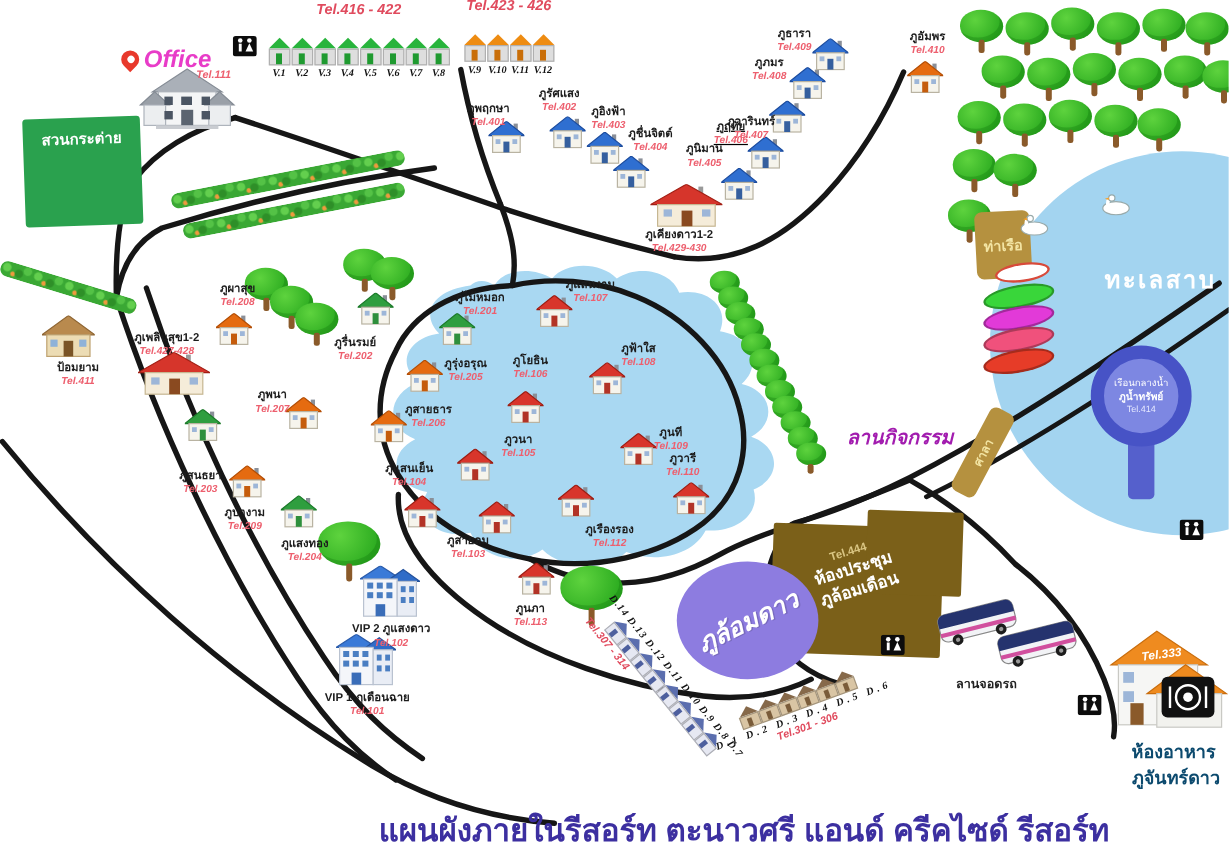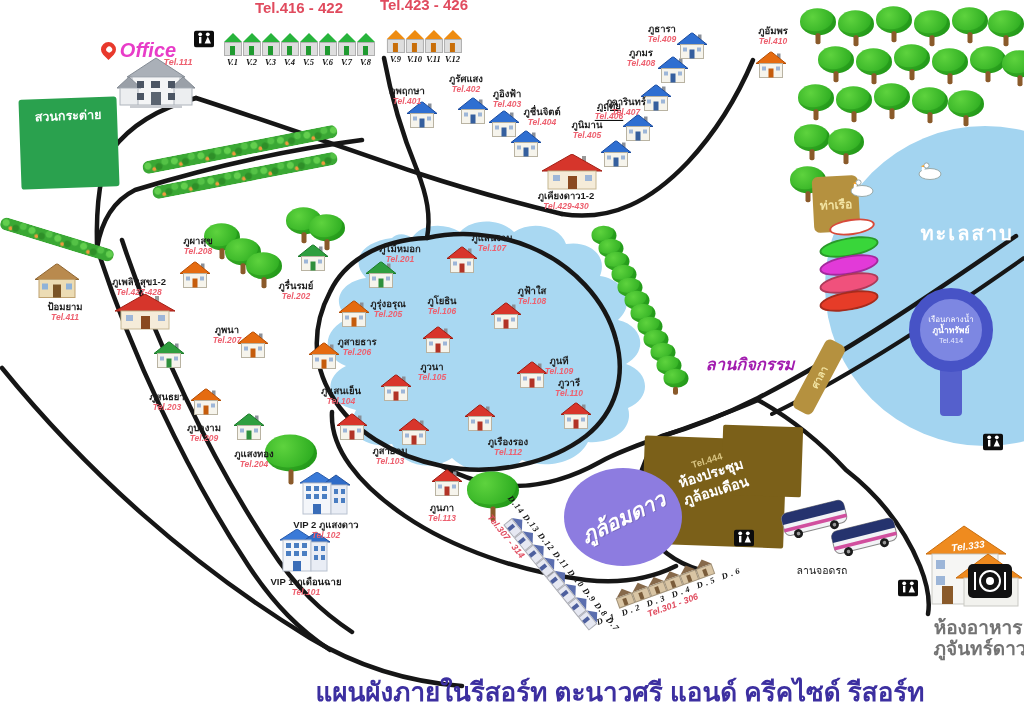--- a/index.html
+++ b/index.html
@@ -22,21 +22,21 @@
   .teltxt{color:#ed5f6e;font-weight:bold;font-style:italic;font-size:9px;white-space:nowrap;z-index:25;}
   
   .rgarden{position:absolute;left:20px;top:98px;width:98px;height:90px;background:#2aa14e;
            border-radius:3px;transform:rotate(-2deg);z-index:10;}
   .rgarden .txt{position:absolute;top:8px;left:0;right:0;text-align:center;color:#fff;
                 font-weight:bold;font-size:12.5px;}
   .rab{position:absolute;width:7px;height:5px;background:#fff;border-radius:50%;}
   .hen{background:#e2932f;}
   
   .vrow{position:absolute;display:flex;flex-direction:column;align-items:center;z-index:20;}
-  .vr-tel{font-size:15px;color:#e04b5e;font-weight:bold;margin-bottom:17px;}
+  .vr-tel{font-size:12px;color:#e04b5e;font-weight:bold;font-style:italic;margin-bottom:17px;}
   .vr-units{display:flex;}
   .vunit{display:flex;flex-direction:column;align-items:center;width:19px;}
   .vroof{width:0;height:0;border-left:9.5px solid transparent;border-right:9.5px solid transparent;}
   .vbody{width:16px;height:12px;background:#dedede;border:1px solid #b0b0b0;position:relative;}
   .vbody::after{content:"";position:absolute;left:5px;top:3px;width:5px;height:9px;background:var(--dc);}
   .vlab{font-family:"Liberation Serif",serif;font-style:italic;font-weight:bold;font-size:8.5px;
         margin-top:1px;color:#111;}
   
   .drow{position:absolute;display:flex;flex-direction:column;align-items:center;z-index:20;}
   .d-units{font-family:"Liberation Serif",serif;font-style:italic;font-weight:bold;font-size:8.5px;
@@ -45,21 +45,21 @@
   .dseg{display:flex;flex-direction:column;align-items:center;width:17px;}
   .droof{width:0;height:0;border-left:8.5px solid transparent;border-right:8.5px solid transparent;}
   .dbody{width:15px;height:9px;border:1px solid rgba(0,0,0,.25);position:relative;}
   .dbody::after{content:"";position:absolute;left:4.5px;top:2px;width:4px;height:7px;background:var(--dc);}
   .d-tel{font-size:9px;color:#e04b5e;font-weight:bold;font-style:italic;white-space:nowrap;}
   
   .brownsign{background:#b5913f;border-radius:6px;color:#f3e5a4;font-weight:bold;
              display:flex;align-items:center;justify-content:center;z-index:15;}
   .activity{color:#a21caf;font-weight:bold;font-style:italic;font-size:16.5px;white-space:nowrap;z-index:15;}
   .lakelabel{color:#fff;font-weight:bold;font-size:20px;letter-spacing:2px;white-space:nowrap;z-index:15;}
-  .parking{color:#222;font-size:10.5px;font-weight:normal;white-space:nowrap;z-index:25;}
+  .parking{color:#222;font-size:10.5px;font-weight:bold;white-space:nowrap;z-index:25;}
   .stars{position:absolute;left:623px;top:517px;width:118px;height:98px;border-radius:50%;
          background:#8d7ce0;transform:translate(-50%,-50%);display:flex;align-items:center;
          justify-content:center;z-index:14;}
   .stars span{transform:rotate(-26deg);color:#fff;font-weight:bold;font-style:italic;font-size:21px;
               text-shadow:1px 1px 0 rgba(0,0,0,.15);white-space:nowrap;}
   .hall-block{position:absolute;background:#7b6019;border-radius:2px;z-index:13;}
   .hall-text{position:absolute;left:712px;top:477px;transform:translate(-50%,-50%) rotate(-17deg);
              text-align:center;z-index:16;white-space:nowrap;}
   .hall-text .t0{color:#d9c583;font-size:9.5px;font-weight:bold;}
   .hall-text .t1{color:#fff;font-size:14px;font-weight:bold;line-height:1.25;}
@@ -93,21 +93,21 @@
       background-image:
         radial-gradient(circle at 25% 50%, rgba(255,255,255,.85) 2px, transparent 3px),
         radial-gradient(circle at 50% 45%, rgba(255,255,255,.85) 2px, transparent 3px),
         radial-gradient(circle at 75% 50%, rgba(255,255,255,.85) 2px, transparent 3px);}
   .wboat{position:absolute;transform:translate(-50%,-50%) rotate(-8deg);width:42px;height:12px;
       border-radius:50%;background:#fff;border:2px solid #d84a3a;z-index:16;}
   .icon{position:absolute;transform:translate(-50%,-50%);z-index:26;}
   .restaurant-wrap{position:absolute;left:918px;top:520px;z-index:20;}
   .rest-tel{position:absolute;left:968px;top:546px;transform:translate(-50%,-50%) rotate(-7deg);
             color:#fff;font-size:10px;font-weight:bold;font-style:italic;z-index:22;white-space:nowrap;}
-  .rest-label{position:absolute;transform:translate(-50%,-50%);color:#737373;font-size:19px;
+  .rest-label{position:absolute;transform:translate(-50%,-50%);color:#0c4a6e;font-size:15px;
               font-weight:bold;white-space:nowrap;z-index:22;}
   .title{position:absolute;left:620px;top:691px;transform:translate(-50%,-50%);font-size:26px;
          font-weight:bold;color:#3c2fa0;white-space:nowrap;z-index:40;}
   .bus{position:absolute;transform:translate(-50%,-50%) rotate(-14deg);z-index:21;}
 </style>
 </head>
 <body>
 
 <div id="map">
 

